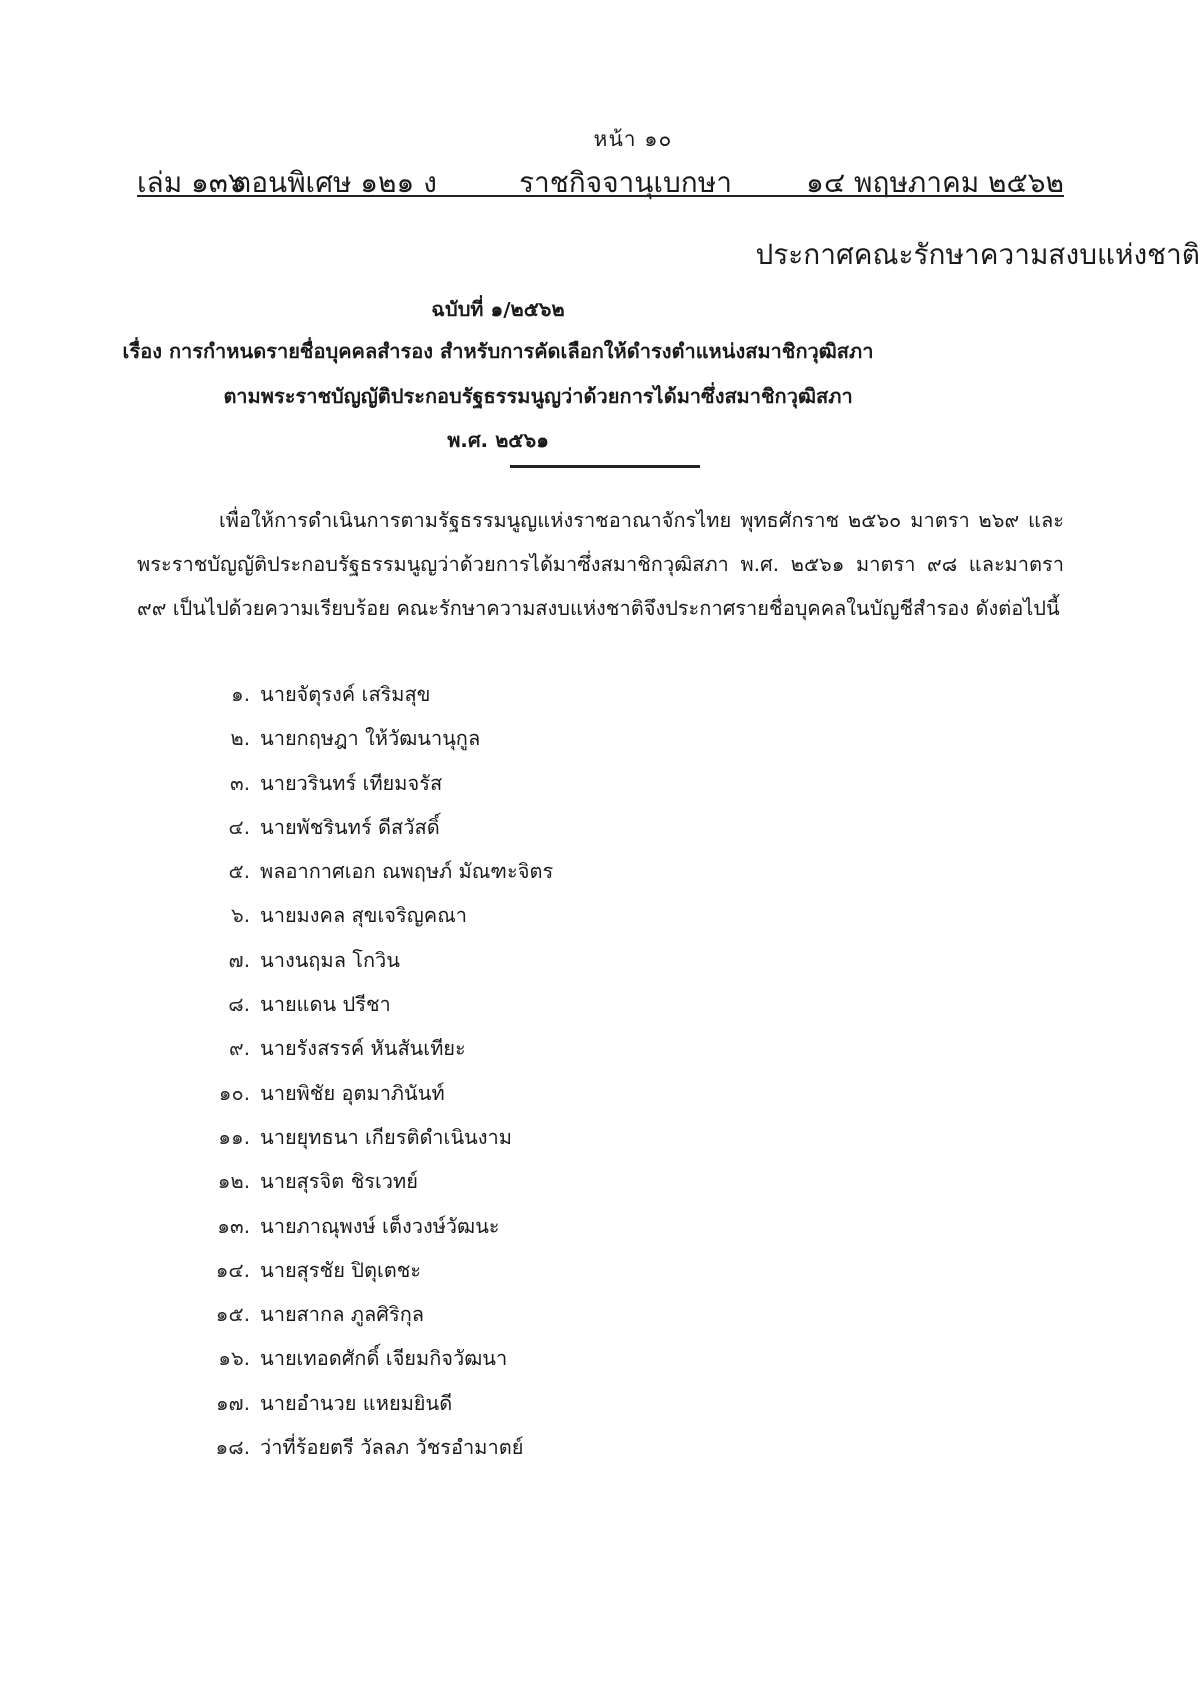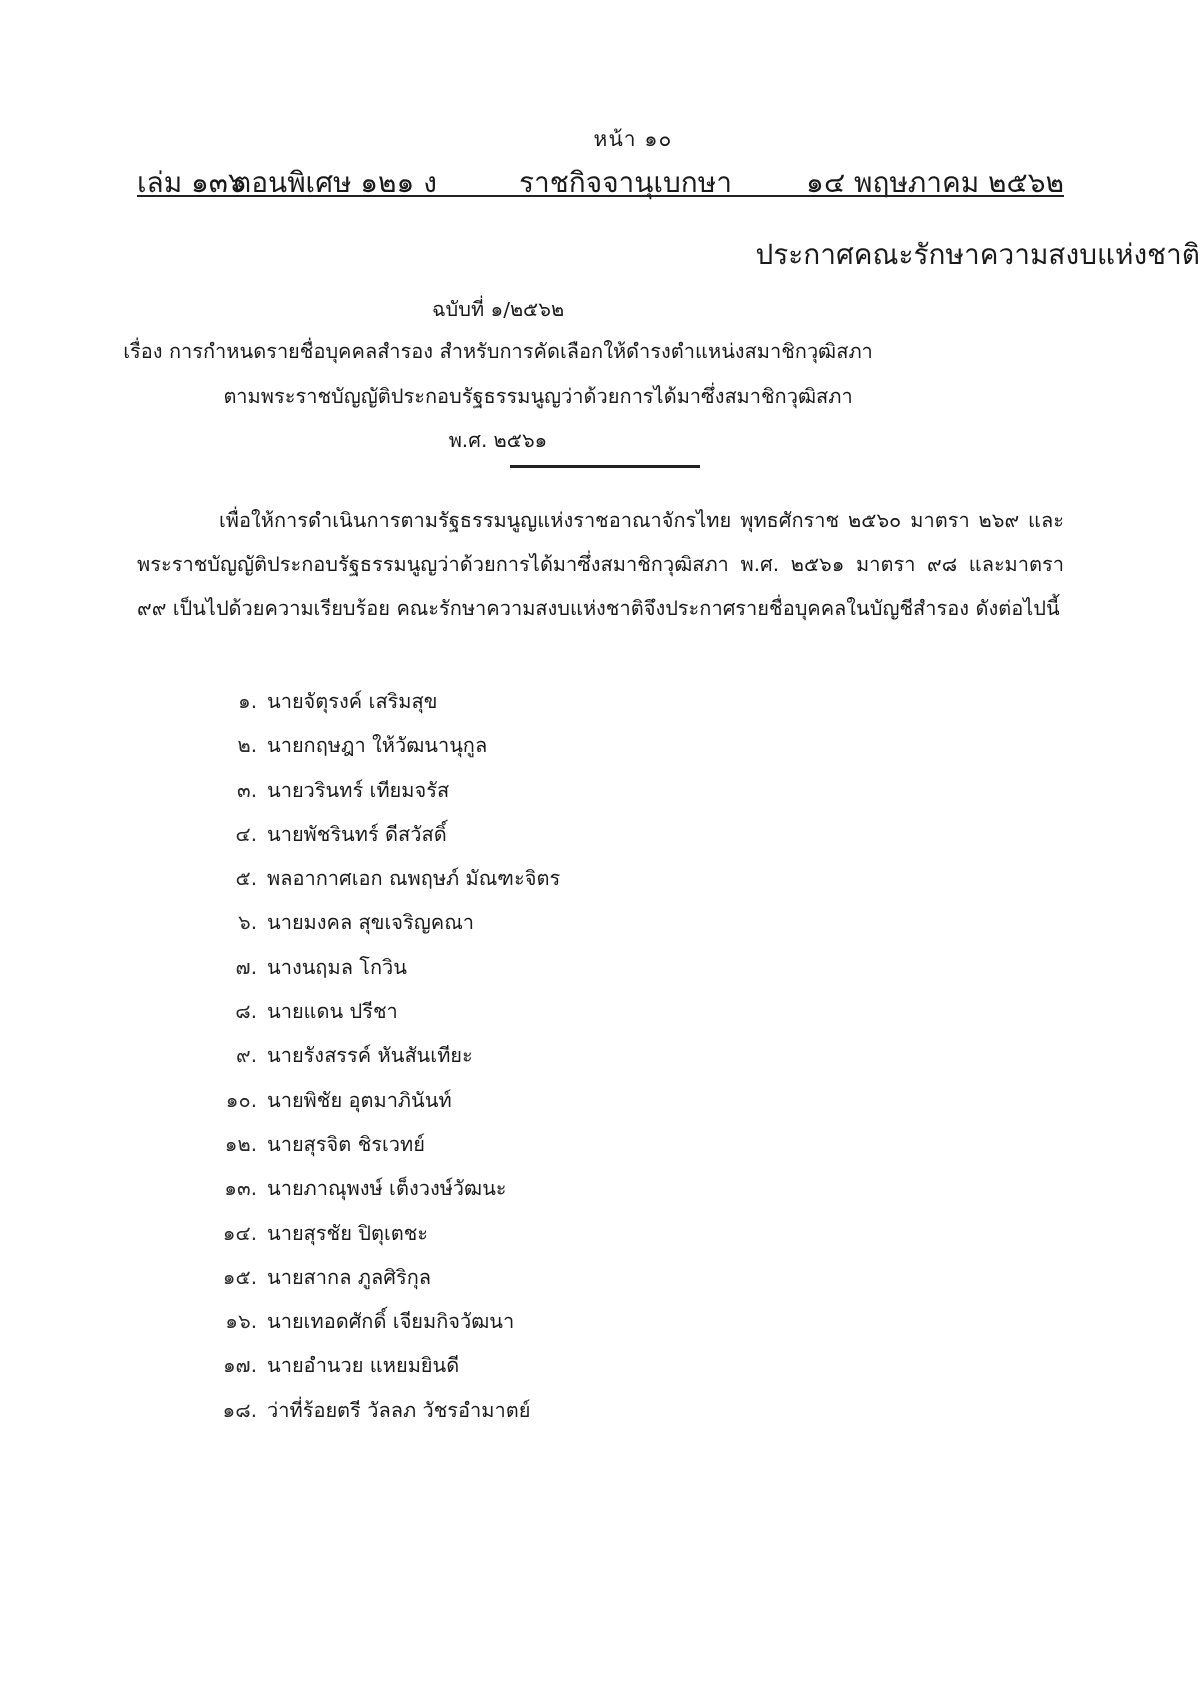--- a/index.html
+++ b/index.html
@@ -59,20 +59,21 @@
       width: 1200px;
       text-align: right;
       font-size: 28px;
     }
     .center-line {
       position: absolute;
       left: 0;
       width: 996px;
       text-align: center;
       font-size: 20px;
+      font-weight: bold;
     }
     .edition { top: 293px; }
     .subject1 { top: 335px; }
     .subject2 { top: 380px; padding-left: 40px; }
     .be-year { top: 424px; }
     .short-rule {
       position: absolute;
       top: 465px;
       left: 510px;
       width: 190px;
@@ -86,21 +87,21 @@
       width: 927px;
       font-size: 20px;
       line-height: 44px;
       text-align: justify;
       text-indent: 82px;
     }
     .name-list {
       position: absolute;
       top: 674px;
       left: 200px;
-      margin: 11px;
+      margin: 4px;
       padding: 0;
       list-style: none;
     }
     .name-item {
       height: 44.3px;
       font-size: 20px;
       white-space: nowrap;
       position: relative;
     }
     .name-num {
@@ -142,20 +143,21 @@
     <li class="name-item"><span class="name-num">๑.</span><span class="name-text">นายจัตุรงค์ เสริมสุข</span></li>
     <li class="name-item"><span class="name-num">๒.</span><span class="name-text">นายกฤษฎา ให้วัฒนานุกูล</span></li>
     <li class="name-item"><span class="name-num">๓.</span><span class="name-text">นายวรินทร์ เทียมจรัส</span></li>
     <li class="name-item"><span class="name-num">๔.</span><span class="name-text">นายพัชรินทร์ ดีสวัสดิ์</span></li>
     <li class="name-item"><span class="name-num">๕.</span><span class="name-text">พลอากาศเอก ณพฤษภ์ มัณฑะจิตร</span></li>
     <li class="name-item"><span class="name-num">๖.</span><span class="name-text">นายมงคล สุขเจริญคณา</span></li>
     <li class="name-item"><span class="name-num">๗.</span><span class="name-text">นางนฤมล โกวิน</span></li>
     <li class="name-item"><span class="name-num">๘.</span><span class="name-text">นายแดน ปรีชา</span></li>
     <li class="name-item"><span class="name-num">๙.</span><span class="name-text">นายรังสรรค์ หันสันเทียะ</span></li>
     <li class="name-item"><span class="name-num">๑๐.</span><span class="name-text">นายพิชัย อุตมาภินันท์</span></li>
+    <li class="name-item"><span class="name-num">๑๑.</span><span class="name-text">นายยุทธนา เกียรติดำเนินงาม</span></li>
     <li class="name-item"><span class="name-num">๑๒.</span><span class="name-text">นายสุรจิต ชิรเวทย์</span></li>
     <li class="name-item"><span class="name-num">๑๓.</span><span class="name-text">นายภาณุพงษ์ เต็งวงษ์วัฒนะ</span></li>
     <li class="name-item"><span class="name-num">๑๔.</span><span class="name-text">นายสุรชัย ปิตุเตชะ</span></li>
     <li class="name-item"><span class="name-num">๑๕.</span><span class="name-text">นายสากล ภูลศิริกุล</span></li>
     <li class="name-item"><span class="name-num">๑๖.</span><span class="name-text">นายเทอดศักดิ์ เจียมกิจวัฒนา</span></li>
     <li class="name-item"><span class="name-num">๑๗.</span><span class="name-text">นายอำนวย แหยมยินดี</span></li>
     <li class="name-item"><span class="name-num">๑๘.</span><span class="name-text">ว่าที่ร้อยตรี วัลลภ วัชรอำมาตย์</span></li>
   </ul>
 
 </div>

